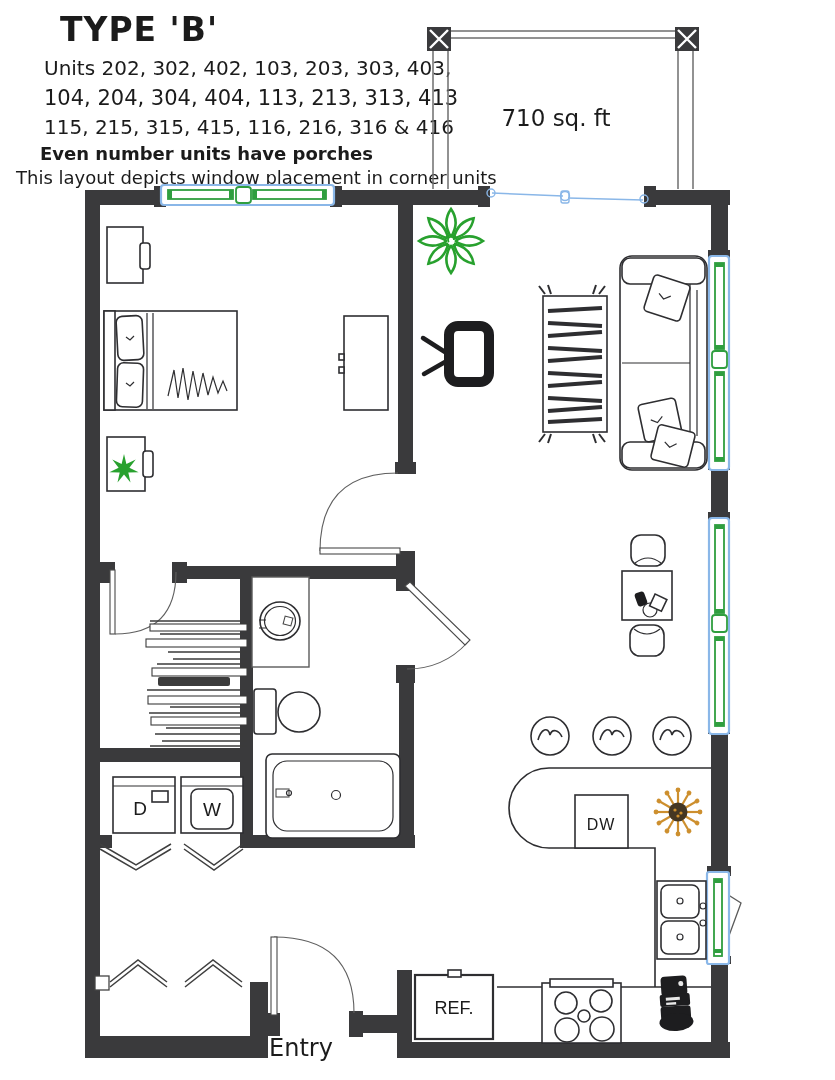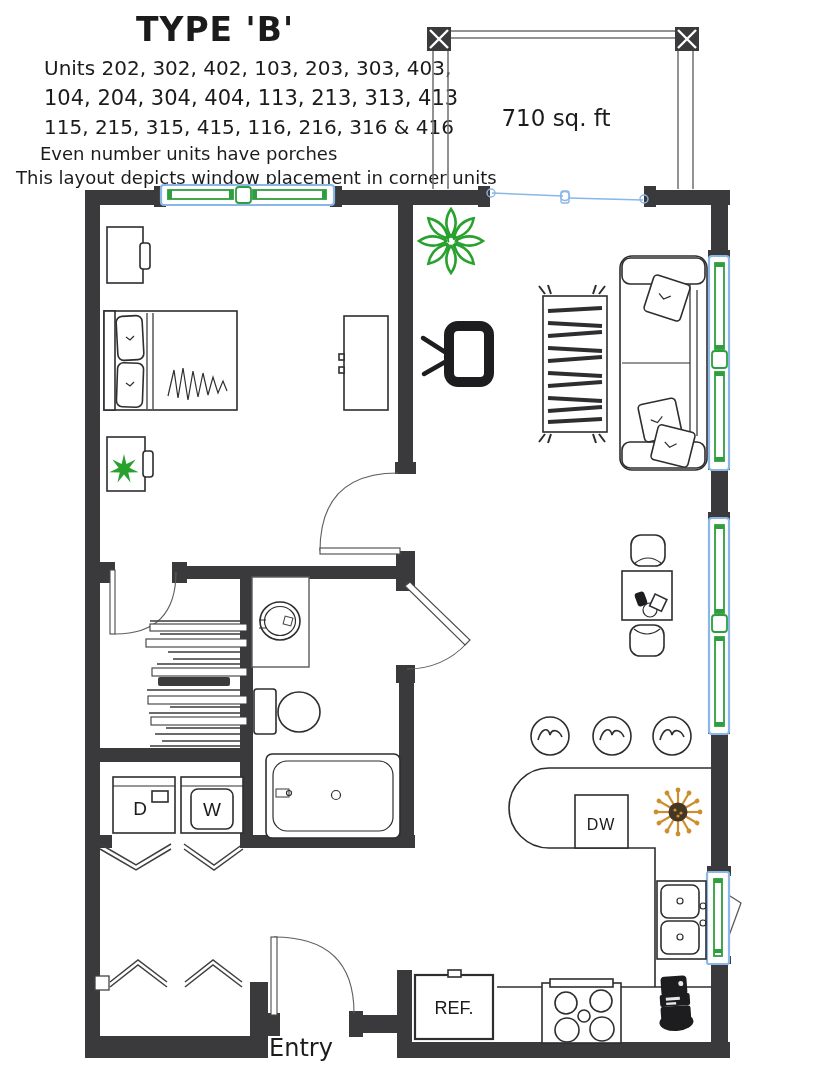--- a/index.html
+++ b/index.html
@@ -1,23 +1,23 @@
 <!DOCTYPE html>
 <html style="--wall: #3a3a3c; --line: #2e2e31; --window-blue: #8ab7e8; --window-green: #2f9e3f; --plant-green: #28a12e; --dried-plant: #cd8f2e;"><head>
 <meta charset="utf-8">
 <style>
   html,body{margin:0;padding:0;background:#ffffff;}
   .page{position:relative;width:835px;height:1080px;background:#fff;overflow:hidden;
         font-family:"DejaVu Sans",sans-serif;color:#1b1b1b;}
   .hdr{position:absolute;white-space:nowrap;}
-  .hdr.title{left:60px;top:10px;width:310px;text-align:center;font-size:33px;font-weight:600;letter-spacing:1px;}
+  .hdr.title{left:60px;top:10px;width:310px;font-size:33px;font-weight:600;letter-spacing:1px;}
   .hdr.l1{left:44px;top:56px;font-size:20px;}
   .hdr.l2{left:44px;top:86px;font-size:21px;}
   .hdr.l3{left:44px;top:115px;font-size:20px;}
-  .hdr.n1{left:40px;top:143px;font-size:18px;}
+  .hdr.n1{left:40px;top:143px;font-size:18px;font-weight:bold;}
   .hdr.n2{left:16px;top:167px;font-size:18px;}
   svg{position:absolute;left:0;top:0;}
   .wall{fill:var(--wall,#3a3a3c);}
   .thin{fill:#fff;stroke:var(--line,#2e2e31);stroke-width:1.6;}
   .ln{fill:none;stroke:var(--line,#2e2e31);stroke-width:1.6;}
   .ln2{fill:none;stroke:var(--line,#2e2e31);stroke-width:1.2;}
   .lt{fill:none;stroke:#5a5a5a;stroke-width:1.3;}
   .gray{fill:none;stroke:#6f6f6f;stroke-width:1.5;}
   .door{fill:#fff;stroke:#4a4a4a;stroke-width:1.1;}
   .arc{fill:none;stroke:#5f5f5f;stroke-width:1.1;}

